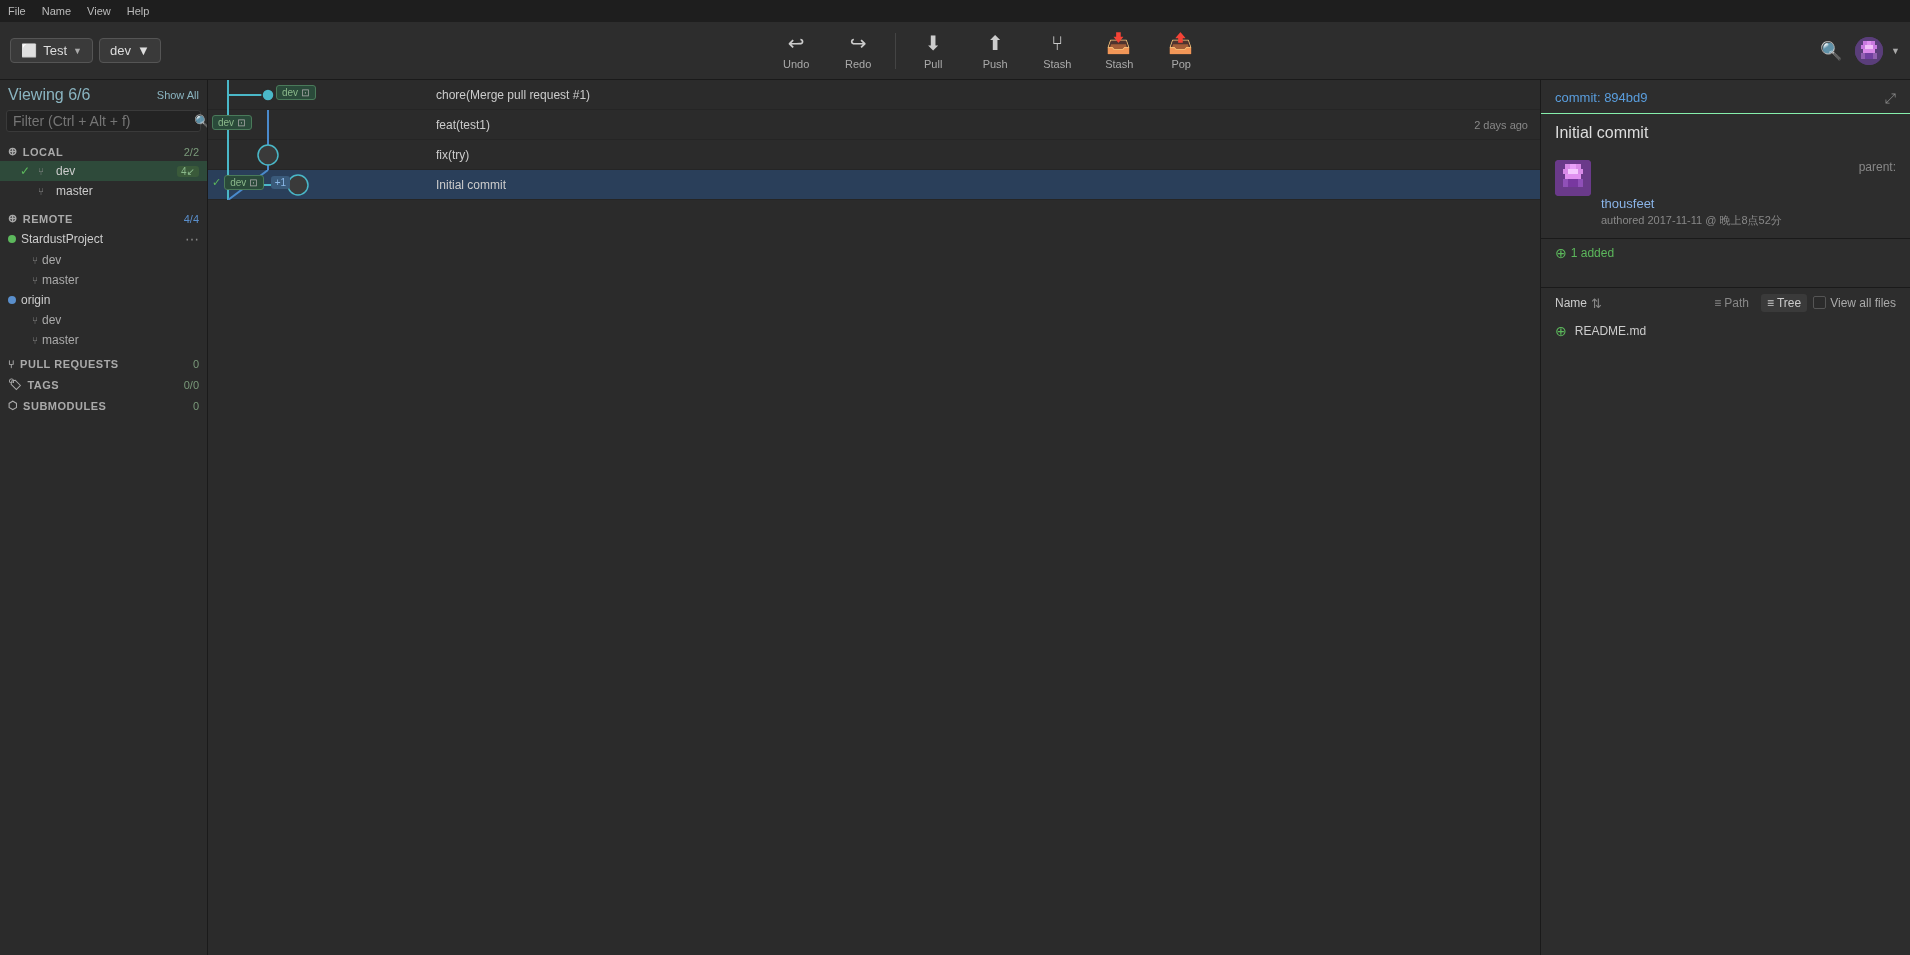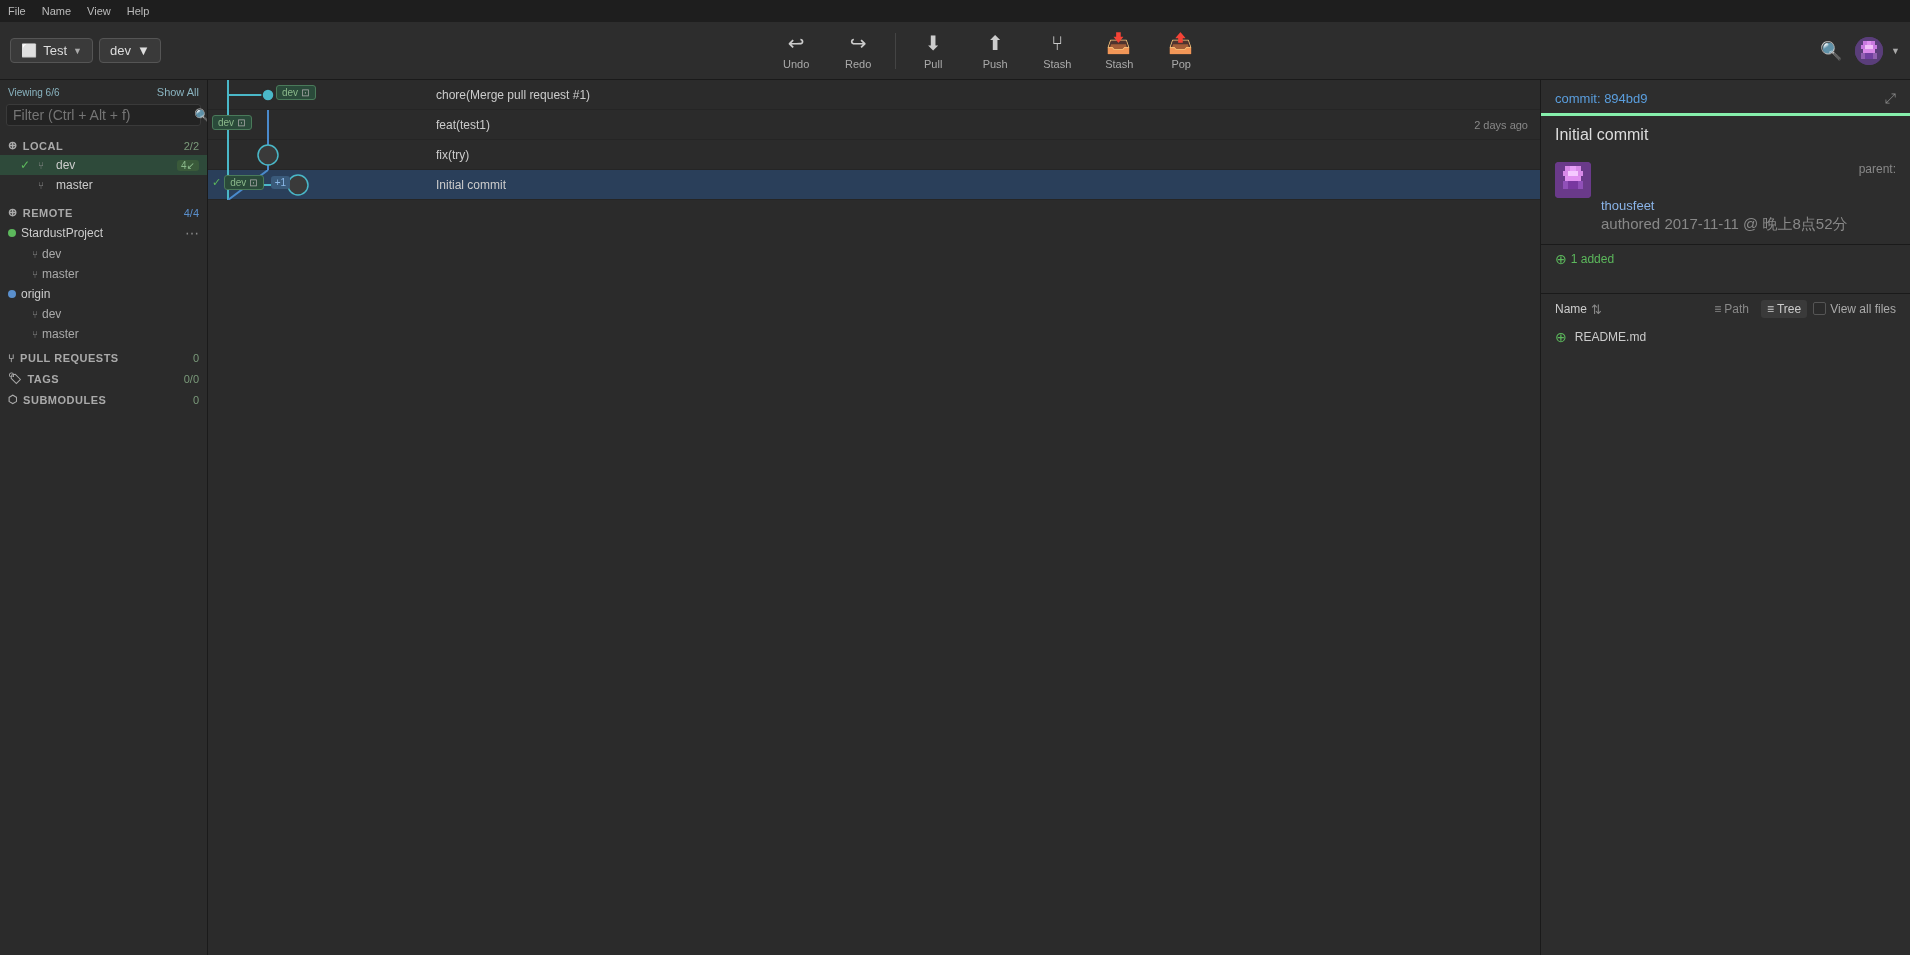--- a/index.html
+++ b/index.html
@@ -24,21 +24,21 @@
     .search-icon-btn { background: transparent; border: none; color: #ccc; font-size: 18px; cursor: pointer; padding: 4px; }
     .avatar { width: 28px; height: 28px; border-radius: 50%; background: #5a3e7a; display: flex; align-items: center; justify-content: center; font-size: 10px; cursor: pointer; overflow: hidden; }
     .user-chevron { color: #aaa; font-size: 9px; cursor: pointer; }
 
     
     #main { display: flex; height: calc(955px - 80px); }
 
     
     #sidebar { width: 208px; background: #2b2b2b; border-right: 1px solid #1a1a1a; display: flex; flex-direction: column; overflow: hidden; flex-shrink: 0; }
     .sidebar-header { display: flex; align-items: center; justify-content: space-between; padding: 6px 8px; }
-    .viewing-text { color: #8ab4c0; font-size: 10px; text-align: center; }
+    .viewing-text { color: #8ab4c0; font-size: 16px; text-align: center; }
     .show-all-link { color: #8ab4c0; font-size: 11px; cursor: pointer; }
     .filter-bar { display: flex; align-items: center; background: #232323; border: 1px solid #3a3a3a; border-radius: 3px; margin: 0 6px 6px; padding: 2px 6px; }
     .filter-bar input { background: transparent; border: none; outline: none; color: #ccc; font-size: 14px; flex: 1; }
     .filter-bar .search-sm { color: #888; font-size: 13px; }
 
     .section { padding: 4px 0; }
     .section-header { display: flex; align-items: center; justify-content: space-between; padding: 3px 8px; cursor: pointer; }
     .section-title { font-size: 11px; font-weight: bold; color: #aaa; letter-spacing: 0.5px; display: flex; align-items: center; gap: 5px; }
     .section-count { font-size: 11px; color: #7a9a7a; }
     .section-count-blue { color: #5a8fcc; }
@@ -76,33 +76,33 @@
     .commit-time { color: #888; font-size: 11px; padding-right: 12px; white-space: nowrap; }
 
     .branch-tag { display: inline-flex; align-items: center; background: #2a4a3a; border: 1px solid #4a7a5a; border-radius: 3px; color: #8ab88a; font-size: 10px; padding: 1px 5px; margin-right: 4px; gap: 3px; }
     .plus-badge { background: #3a5a7a; color: #8ab8e8; font-size: 10px; border-radius: 3px; padding: 1px 4px; margin-right: 4px; }
 
     
     .graph-svg { position: absolute; top: 0; left: 0; width: 220px; }
 
     
     #right-panel { width: 370px; background: #2d2d2d; border-left: 1px solid #1a1a1a; display: flex; flex-direction: column; overflow: hidden; flex-shrink: 0; }
-    .right-header { display: flex; align-items: center; justify-content: space-between; padding: 10px 14px 6px; border-bottom: 3px solid #86efac; }
+    .right-header { display: flex; justify-content: space-between; padding: 10px 14px 6px; border-bottom: 1px solid #86efac; }
     .commit-hash { font-size: 13px; color: #aaa; }
     .commit-hash span { color: #5a9ede; }
     .expand-icon { color: #888; font-size: 14px; cursor: pointer; }
 
     .commit-title-section { padding: 10px 14px; }
     .commit-title { font-size: 16px; color: #ddd; font-weight: 500; }
 
     .author-section { display: flex; align-items: flex-start; padding: 8px 14px 10px; gap: 10px; }
     .author-avatar { width: 36px; height: 36px; border-radius: 4px; background: #6a3a8a; flex-shrink: 0; display: flex; align-items: center; justify-content: center; overflow: hidden; }
     .author-info { flex: 1; margin-top: 36px; }
     .author-name { color: #8ab4e8; font-size: 13px; font-weight: 500; }
-    .author-date { color: #888; font-size: 15px; margin-top: 2px; }
+    .author-date { color: #888; font-size: 11px; margin-top: 2px; }
     .parent-info { color: #888; font-size: 12px; margin-left: auto; }
 
     .files-section { padding: 6px 14px; border-top: 1px solid #1a1a1a; }
     .added-badge { display: inline-flex; align-items: center; gap: 4px; color: #5cb85c; font-size: 12px; }
     .added-icon { font-size: 14px; }
 
     .files-toolbar { display: flex; align-items: center; padding: 6px 14px; border-top: 1px solid #1a1a1a; gap: 6px; margin-top: 20px; }
     .files-name-col { display: flex; align-items: center; gap: 4px; color: #ccc; font-size: 12px; flex: 1; }
     .sort-icon { color: #888; font-size: 13px; }
     .path-btn { display: flex; align-items: center; gap: 3px; color: #888; font-size: 12px; cursor: pointer; padding: 2px 6px; border-radius: 3px; }

